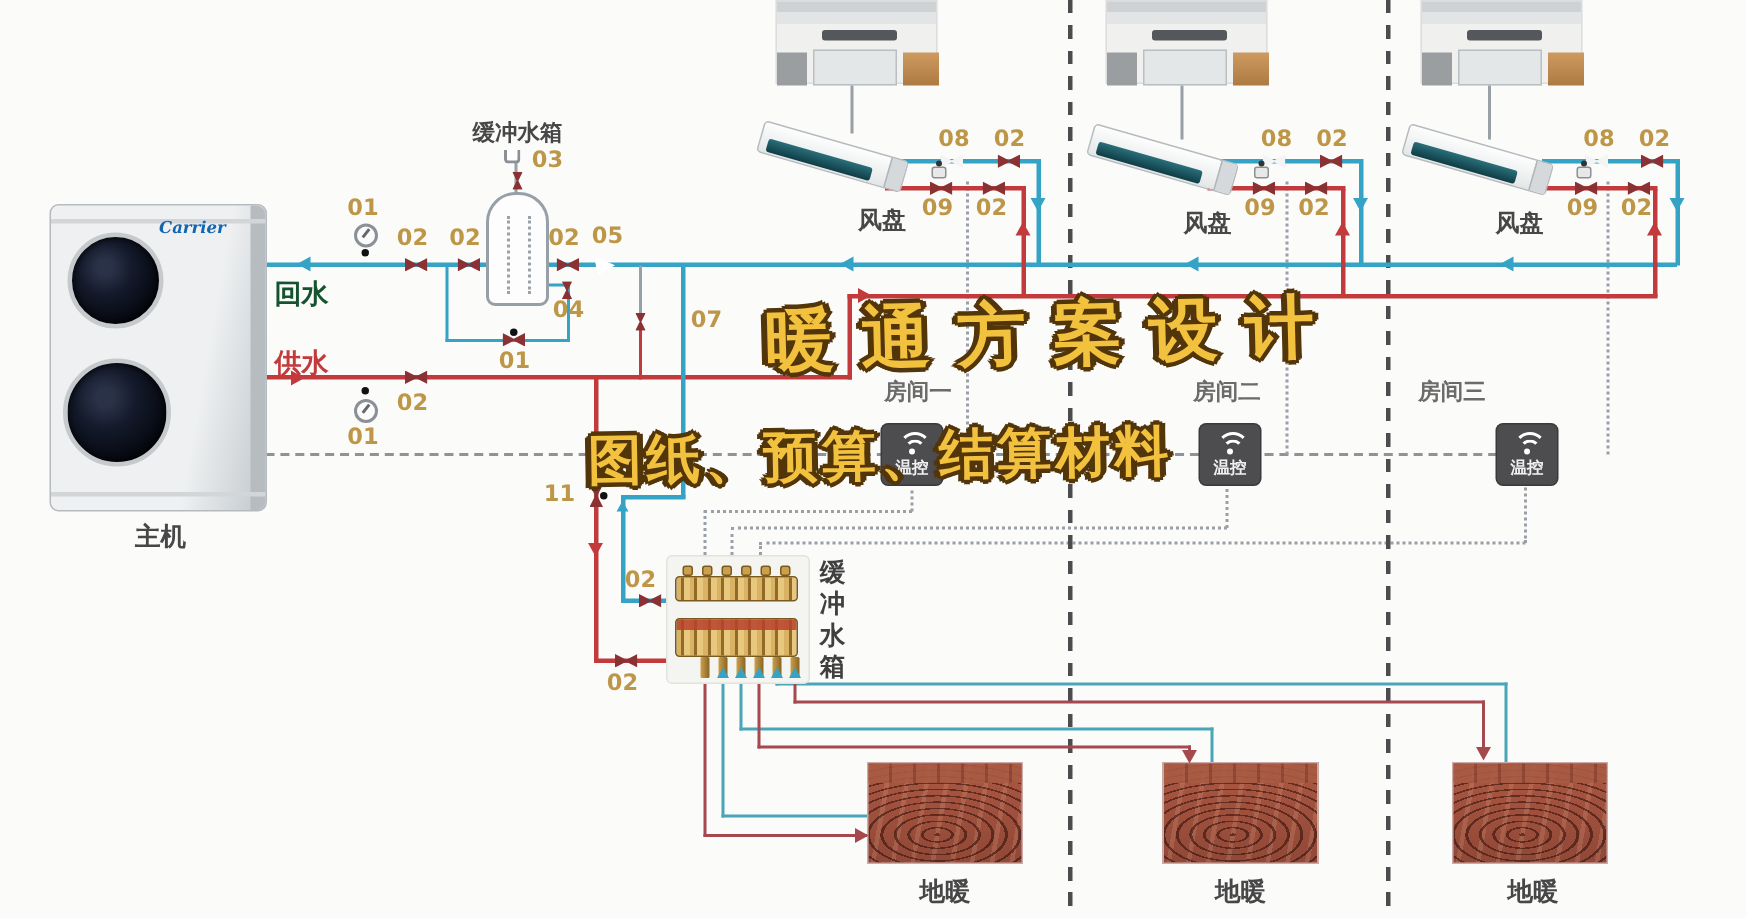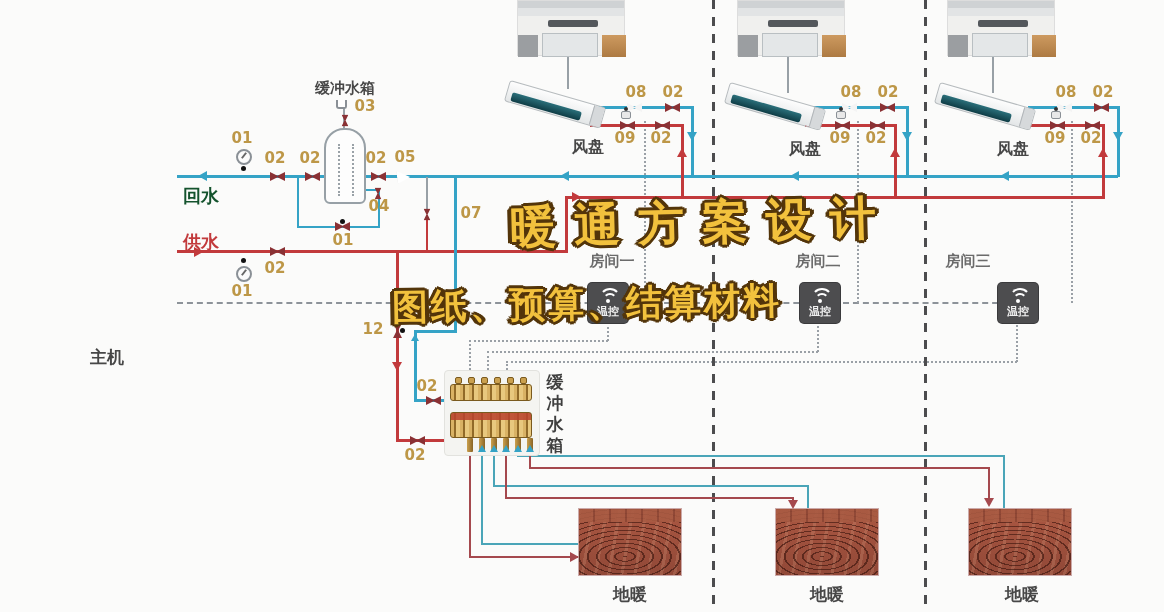--- a/index.html
+++ b/index.html
@@ -202,20 +202,28 @@
   </div>
   <div class="cphoto" style="left:947px;top:0;">
     <div class="c1"></div>
       <div class="c2"></div>
     <div class="vslot"></div>
     <div class="k1"></div>
       <div class="k2"></div>
       <div class="k3"></div>
   </div>
 
+  <div class="unit" style="left:33px;top:136px;">
+    <div class="edge"></div>
+    <div class="cap"></div>
+    <div class="cap2"></div>
+    <span class="logo" style="left:72px;top:8px;">Carrier</span>
+    <div class="fan" style="left:11px;top:18px;width:64px;height:64px;"></div>
+    <div class="fan" style="left:8px;top:102px;width:72px;height:72px;"></div>
+  </div>
   <span class="lbl" style="left:62px;top:346px;width:90px;font-size:17px;">主机</span>
   <span class="ret" style="left:183px;top:184px;">回水</span>
   <span class="sup" style="left:183px;top:230px;">供水</span>
 
   <span class="lbl" style="left:297px;top:79px;width:96px;font-size:15px;">缓冲水箱</span>
   <div class="vent" style="left:336px;top:100px;"></div>
   <span class="tag" style="left:352px;top:99px;">03</span>
   <div class="valve sm vert" style="left:339px;top:117px;"></div>
   <div class="tank" style="left:324px;top:128px;">
     <div class="dots1"></div>
@@ -242,21 +250,21 @@
   <span class="tag" style="left:458px;top:206px;">07</span>
 
   <div class="vdot" style="left:241px;top:258px;"></div>
   <div class="gauge" style="left:236px;top:266px;"></div>
   <span class="tag" style="left:229px;top:284px;">01</span>
   <div class="valve" style="left:270px;top:247px;"></div>
   <span class="tag" style="left:262px;top:261px;">02</span>
 
   <div class="valve vert" style="left:390px;top:326px;"></div>
   <div class="vdot" style="left:400px;top:328px;"></div>
-  <span class="tag" style="left:360px;top:322px;">12</span>
+  <span class="tag" style="left:360px;top:322px;">11</span>
   <div class="valve" style="left:410px;top:436px;"></div>
   <span class="tag" style="left:402px;top:448px;">02</span>
   <div class="valve" style="left:426px;top:396px;"></div>
   <span class="tag" style="left:414px;top:379px;">02</span>
 
   <div class="mplate" style="left:444px;top:370px;"></div>
   <div class="nut" style="left:455px;top:377px;"></div>
   <div class="nut" style="left:468px;top:377px;"></div>
   <div class="nut" style="left:481px;top:377px;"></div>
   <div class="nut" style="left:494px;top:377px;"></div>

